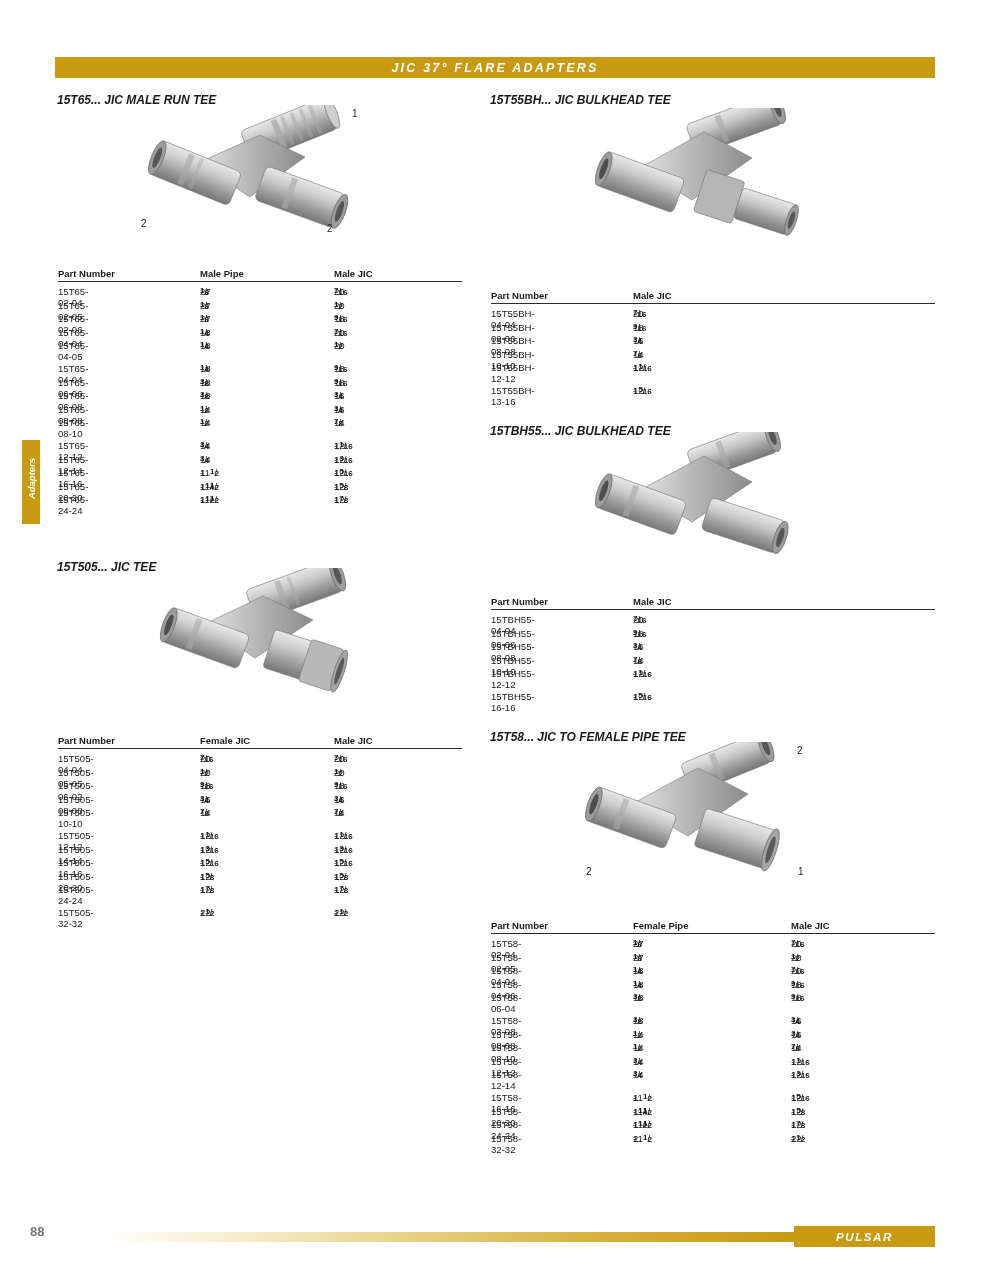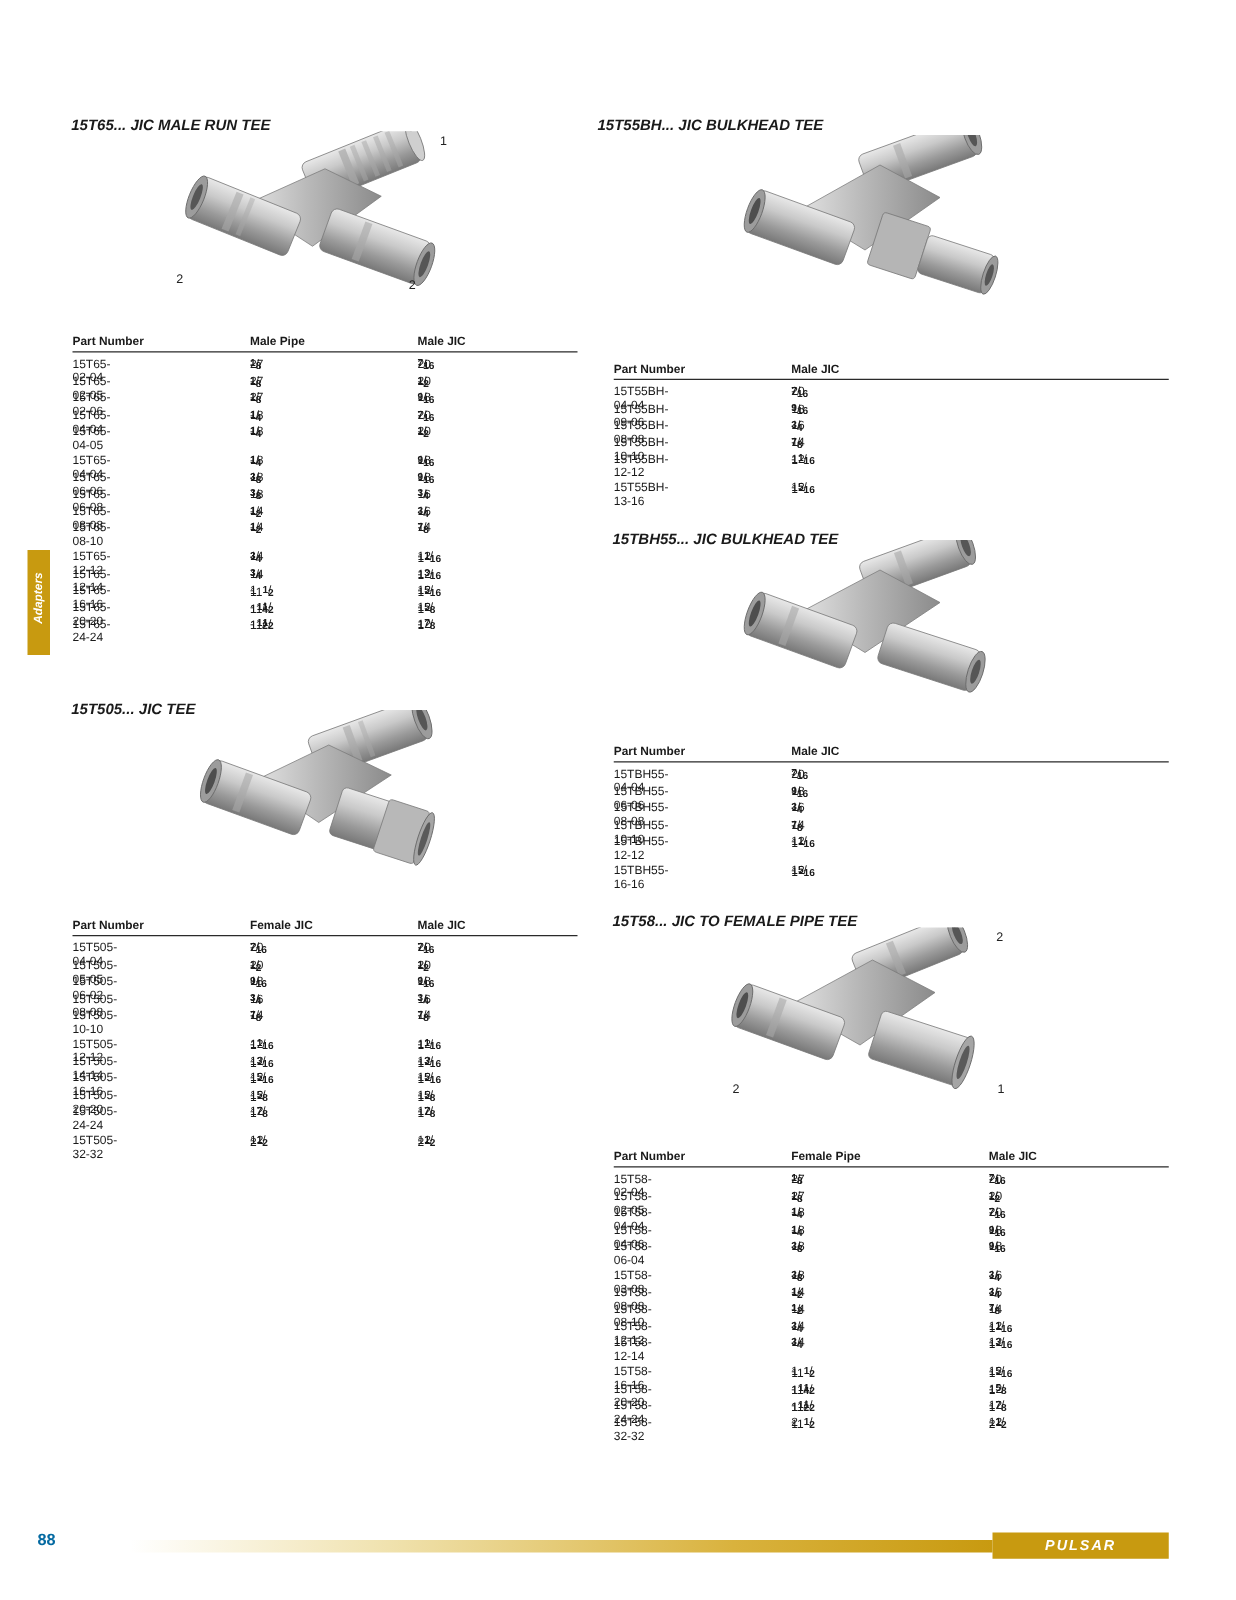--- a/index.html
+++ b/index.html
@@ -87,21 +87,21 @@
   .callout {
     position: absolute;
     font-size: 10px;
     color: #222;
   }
 
   
   .footer-num {
     position: absolute;
     left: 30px; top: 1224px;
-    font-size: 13px; font-weight: bold; color: #0369a1;
+    font-size: 13px; font-weight: bold; color: #737373;
   }
   .footer-bar {
     position: absolute;
     left: 104px; top: 1232px; width: 690px; height: 10px;
     background: linear-gradient(to right, #ffffff 0%, #f0e2ae 30%, #d9b23d 70%, #c89a10 100%);
   }
   .footer-logo {
     position: absolute;
     left: 794px; top: 1226px; width: 141px; height: 21px;
     background: #c89a10;
@@ -109,20 +109,23 @@
   }
   .footer-logo span {
     color:#fff; font-size: 11.5px; font-weight: bold; font-style: italic; letter-spacing: 1.6px;
   }
 </style>
 </head>
 <body>
 
 <div class="page">
 
+  <div class="banner">
+    <div class="banner-title">JIC 37° FLARE ADAPTERS</div>
+  </div>
 
   <div class="side-tab">
     <span>Adapters</span>
   </div>
 
   <div class="sec-title" style="left:57px; top:93px;">15T65...  JIC MALE RUN TEE</div>
 
   <div class="fitting" style="left:140px; top:105px;">
     <svg width="230" height="145" viewBox="0 0 230 145">
       <defs>
@@ -606,21 +609,21 @@
           <span class="num">12</span>
         </span>
         <span style="left:276px">
           <span class="frac">2<sup>1</sup><span class="sl">/</span><sub>2</sub><span class="num"></span></span>
           <span class="num">-</span>
           <span class="num">12</span>
         </span>
       </div>
     </div>
 
-  <div class="sec-title" style="left:478px; top:93px;">15T55BH...  JIC BULKHEAD TEE</div>
+  <div class="sec-title" style="left:490px; top:93px;">15T55BH...  JIC BULKHEAD TEE</div>
 
   <div class="fitting" style="left:592px; top:108px;">
     <svg width="220" height="145" viewBox="0 0 220 145">
       <g transform="rotate(-20 110 62)">
         <rect x="110" y="14" width="92" height="32" rx="5" fill="url(#g1)" stroke="#7a7a7a" stroke-width="0.6"></rect>
         <rect x="140" y="16" width="6" height="28" fill="#a8a8a8" opacity="0.6"></rect>
         <ellipse cx="202" cy="30" rx="6" ry="16" fill="#9c9c9c" stroke="#6a6a6a" stroke-width="0.7"></ellipse>
         <ellipse cx="202" cy="30" rx="3" ry="9" fill="#565656"></ellipse>
       </g>
       <polygon points="48,60 112,24 160,50 100,92" fill="url(#g2)" stroke="#7a7a7a" stroke-width="0.6"></polygon>

